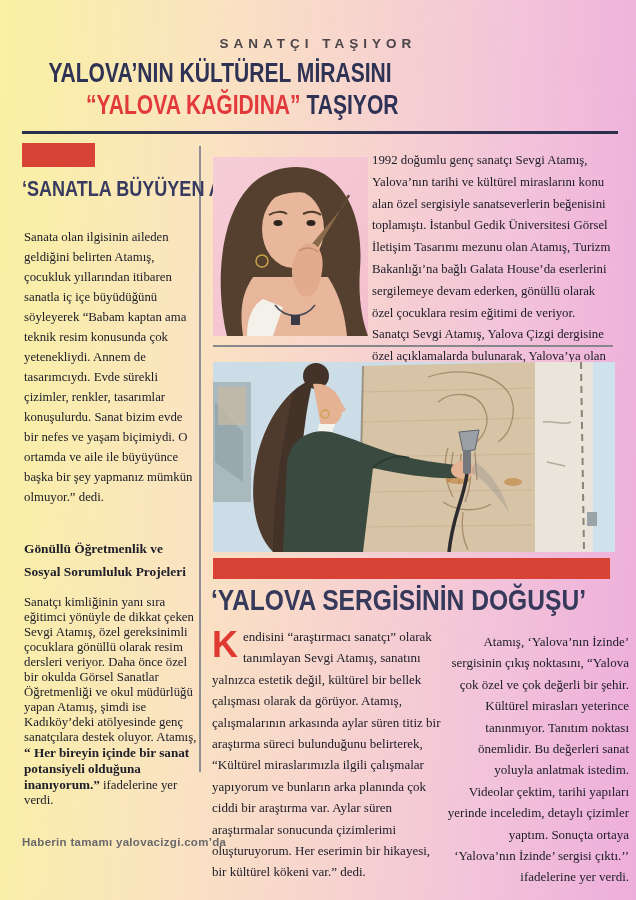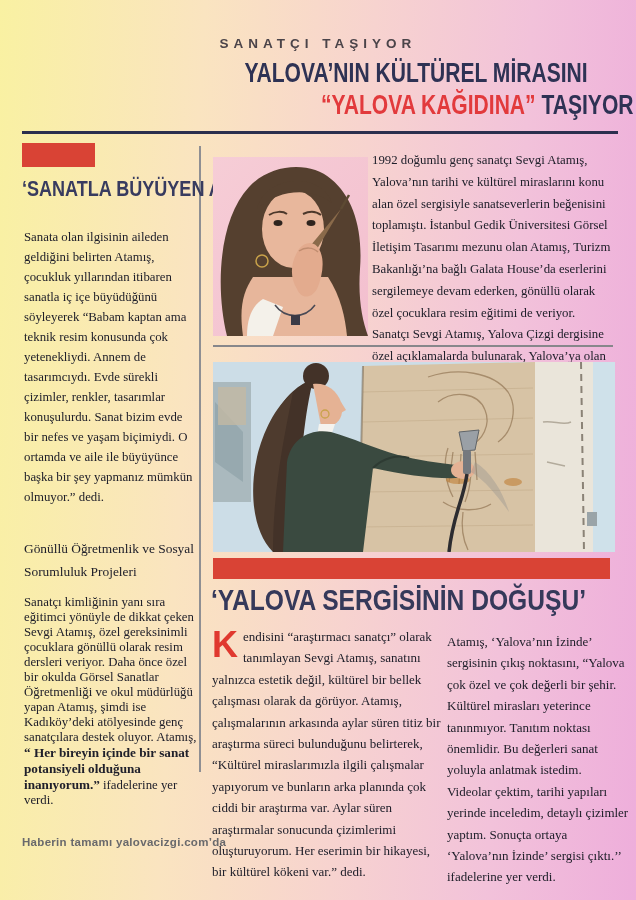--- a/index.html
+++ b/index.html
@@ -3,48 +3,48 @@
 <meta charset="utf-8">
 <style>
   html,body{margin:0;padding:0;}
   body{width:636px;height:900px;overflow:hidden;font-family:"Liberation Sans",sans-serif;}
   .page{position:relative;width:636px;height:900px;overflow:hidden;
         background:linear-gradient(93deg,#f9f1a2 0%,#fae4c0 30%,#f7d3cf 55%,#f2c2da 78%,#eeaedb 100%);}
   .abs{position:absolute;}
   
   .kicker{top:36px;left:0;width:100%;text-align:center;color:#4b4449;font-size:13.5px;
           font-weight:600;letter-spacing:5px;}
-  .hline{left:0;width:100%;text-align:right;color:#2e3254;font-weight:bold;}
+  .hline{left:0;width:100%;text-align:left;color:#2e3254;font-weight:bold;}
   .condense{display:inline-block;transform:scaleX(.78);transform-origin:center;white-space:nowrap;}
   .condense-l{display:inline-block;transform:scaleX(.82);transform-origin:left center;white-space:nowrap;}
   .h1a{top:58px;font-size:27px;}
   .h1b{top:90px;font-size:27px;margin-left:42px;}
   .red-text{color:#e23a3c;}
   .navy-rule{top:131px;left:22px;width:596px;height:3px;background:#2b2f4e;}
   .red-chip{top:143px;left:22px;width:73px;height:24px;background:#d94335;}
   .v-divider{top:146px;left:199px;width:2px;height:626px;background:#8f8f93;}
   
   .left-col{top:176px;left:22px;width:175px;color:#20202b;}
   .left-heading{color:#383b5f;font-weight:bold;font-size:22px;line-height:25px;}
   .serif{font-family:"Liberation Serif",serif;}
   .p1{margin:26px 0 0 2px;font-size:12.8px;line-height:20px;}
-  .subhead{margin:30px 0 0 2px;font-size:13.4px;line-height:23px;font-weight:normal;}
+  .subhead{margin:30px 0 0 2px;font-size:13.4px;line-height:23px;font-weight:bold;}
   .p2{margin:12px 0 0 2px;font-size:12.8px;line-height:15px;}
   .p2 b{font-size:13.2px;}
   
   .portrait{top:157px;left:213px;width:155px;height:179px;overflow:hidden;}
   .intro{top:150px;left:372px;width:243px;font-size:12.8px;line-height:21.8px;color:#20202b;}
   .gray-rule{top:345px;left:213px;width:400px;height:2px;background:#87878b;}
   
   .studio{top:362px;left:213px;width:402px;height:190px;overflow:hidden;}
   .red-bar{top:558px;left:213px;width:397px;height:21px;background:#d94335;}
   .section-heading{top:583px;left:211px;color:#35395a;font-weight:bold;font-size:30px;}
   
   .col1{top:626px;left:212px;width:229px;font-size:13px;line-height:21.4px;color:#20202b;}
-  .col2{top:631px;left:447px;width:182px;font-size:13px;line-height:21.4px;color:#20202b;}
+  .col2{top:631px;left:447px;width:182px;font-size:13px;line-height:21.4px;color:#20202b;text-align:right;}
   .dropcap{float:left;color:#e0392f;font-family:"Liberation Sans",sans-serif;font-weight:bold;
            font-size:36px;line-height:34px;margin:2px 5px 0 0;}
   .footer{top:836px;left:22px;font-size:11.5px;font-weight:bold;color:#69696c;letter-spacing:.3px;}
   svg{display:block;}
 </style>
 </head>
 <body>
 
 <div class="page">
 

